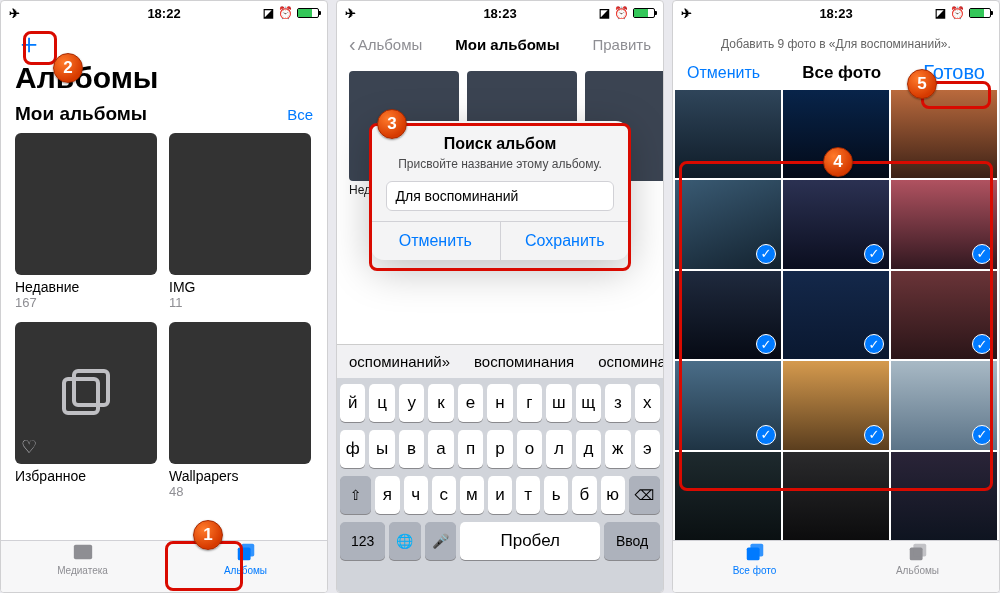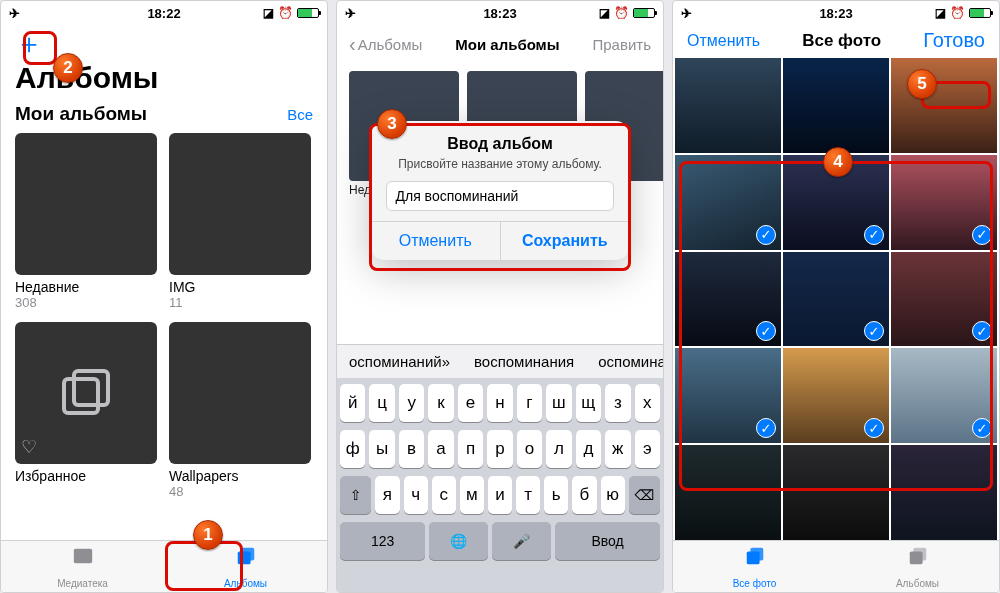--- a/index.html
+++ b/index.html
@@ -28,21 +28,21 @@
   .see-all{color:var(--ios-blue);font-size:15px}
   .album-grid{display:flex;gap:12px;padding:8px 14px;flex-wrap:wrap}
   .album{width:142px}
   .album .thumb{width:142px;height:142px;border-radius:6px;background:#333;background-size:cover;position:relative}
   .album .name{font-size:14px;margin-top:4px}
   .album .count{font-size:13px;color:var(--ios-gray)}
   .fav-thumb{background:#e9e9ea;display:flex;align-items:center;justify-content:center}
   .fav-thumb svg{width:60px;height:60px;stroke:#bfbfc3;fill:none;stroke-width:4}
   .heart{position:absolute;left:6px;bottom:6px;color:#bfbfc3;font-size:18px}
   .tabbar{margin-top:auto;height:52px;display:flex;border-top:1px solid var(--divider);background:#f7f7f8}
-  .tab{flex:1;display:flex;flex-direction:column;align-items:center;justify-content:center;gap:11px;font-size:10px;color:var(--ios-gray)}
+  .tab{flex:1;display:flex;flex-direction:column;align-items:center;gap:2px;font-size:10px;color:var(--ios-gray)}
   .tab.active{color:var(--ios-blue)}
   .tab svg{width:24px;height:22px}
 
   
   .nav2{height:38px;display:flex;align-items:center;justify-content:space-between;padding:0 12px;font-size:15px}
   .nav2 .back{color:var(--ios-gray);display:flex;align-items:center;gap:2px}
   .chev{font-size:20px;line-height:1}
   .nav2 .mid{font-weight:600}
   .nav2 .edit{color:var(--ios-gray)}
   .albums2{display:flex;gap:8px;padding:8px 12px;opacity:.9}
@@ -50,21 +50,21 @@
   .albums2 .t .th{width:110px;height:110px;border-radius:4px;background:#263040}
   .albums2 .t .nm{font-size:12px;margin-top:2px}
   
   .modal-wrap{position:absolute;inset:0;display:flex;align-items:flex-start;justify-content:center;padding-top:120px}
   .modal{width:258px;background:#f4f4f5;border-radius:13px;text-align:center;box-shadow:0 10px 40px rgba(0,0,0,.25)}
   .modal h3{margin:14px 0 4px;font-size:16px;font-weight:600}
   .modal p{margin:4px 12px 10px;font-size:12px;color:#4a4a4c}
   .modal input{width:88%;padding:6px 8px;border:1px solid var(--divider);border-radius:6px;font-size:14px;margin-bottom:10px;background:#fff}
   .modal .btns{display:flex;border-top:1px solid var(--divider)}
   .modal .btns div{flex:1;padding:10px;color:var(--ios-blue);font-size:16px}
-  .modal .btns div+div{border-left:1px solid var(--divider);font-weight:700}
+  .modal .btns div+div{border-left:1px solid var(--divider);font-weight:400}
   
   .cands{position:absolute;left:0;right:0;bottom:214px;background:rgba(240,240,242,.96);display:flex;font-size:15px;color:#000;border-top:1px solid #ccc}
   .cands span{padding:8px 12px;white-space:nowrap}
   
   .kb{position:absolute;left:0;right:0;bottom:0;height:214px;background:#d1d4da;padding:6px 3px 4px;display:flex;flex-direction:column;gap:8px}
   .krow{display:flex;gap:4px;justify-content:center}
   .key{background:#fff;border-radius:5px;box-shadow:0 1px 0 #89898d;height:38px;flex:1;display:flex;align-items:center;justify-content:center;font-size:17px}
   .key.dark{background:#adb2bc;font-size:14px}
   .key.space{flex:4}
 
@@ -121,21 +121,21 @@
     <div class="title-large">Альбомы</div>
   </div>
   <div class="section-row">
     <h2>Мои альбомы</h2>
     <span class="see-all">Все</span>
   </div>
   <div class="album-grid">
     <div class="album">
       <div class="thumb g1"></div>
       <div class="name">Недавние</div>
-      <div class="count">308</div>
+      <div class="count">167</div>
     </div>
     <div class="album">
       <div class="thumb g2"></div>
       <div class="name">IMG</div>
       <div class="count">11</div>
     </div>
     <div class="album">
       <div class="thumb fav-thumb">
           <svg viewBox="0 0 60 60">
             <rect x="8" y="16" width="34" height="34" rx="4"></rect>
@@ -204,21 +204,21 @@
     <div class="t">
         <div class="th g2"></div>
       </div>
     <div class="t">
         <div class="th g4"></div>
       </div>
   </div>
 
   <div class="modal-wrap">
     <div class="modal">
-      <h3>Ввод альбом</h3>
+      <h3>Поиск альбом</h3>
       <p>Присвойте название этому альбому.</p>
       <input value="Для воспоминаний" style="">
       <div class="btns">
         <div>Отменить</div>
         <div>Сохранить</div>
       </div>
     </div>
   </div>
 
   <div class="cands">
@@ -264,20 +264,21 @@
         <div class="key">т</div>
         <div class="key">ь</div>
         <div class="key">б</div>
         <div class="key">ю</div>
         <div class="key dark" style="flex: 1.3 1 0%;">⌫</div>
       </div>
     <div class="krow">
       <div class="key dark" style="flex:1.3">123</div>
       <div class="key dark" style="flex:.9">🌐</div>
       <div class="key dark" style="flex:.9">🎤</div>
+      <div class="key space">Пробел</div>
       <div class="key dark" style="flex:1.6">Ввод</div>
     </div>
   </div>
 
   <div class="callout" style="left:32px;top:122px;right:32px;height:148px"></div>
   <div class="badge" style="left:40px;top:108px">3</div>
 </div>
 
 <div class="screen">
   <div class="status">
@@ -286,20 +287,21 @@
       </div>
     <span>18:23</span>
     <div class="right">
       <span>◪</span>
       <span>⏰</span>
       <span class="battery">
           <i></i>
         </span>
     </div>
   </div>
+  <div class="s3-top">Добавить 9 фото в «Для воспоминаний».</div>
   <div class="nav3">
     <span class="cancel">Отменить</span>
     <span class="mid">Все фото</span>
     <span class="done">Готово</span>
   </div>
   <div class="grid3">
     <div class="cell g10"></div>
     <div class="cell g13"></div>
     <div class="cell g8"></div>
     <div class="cell g3">

